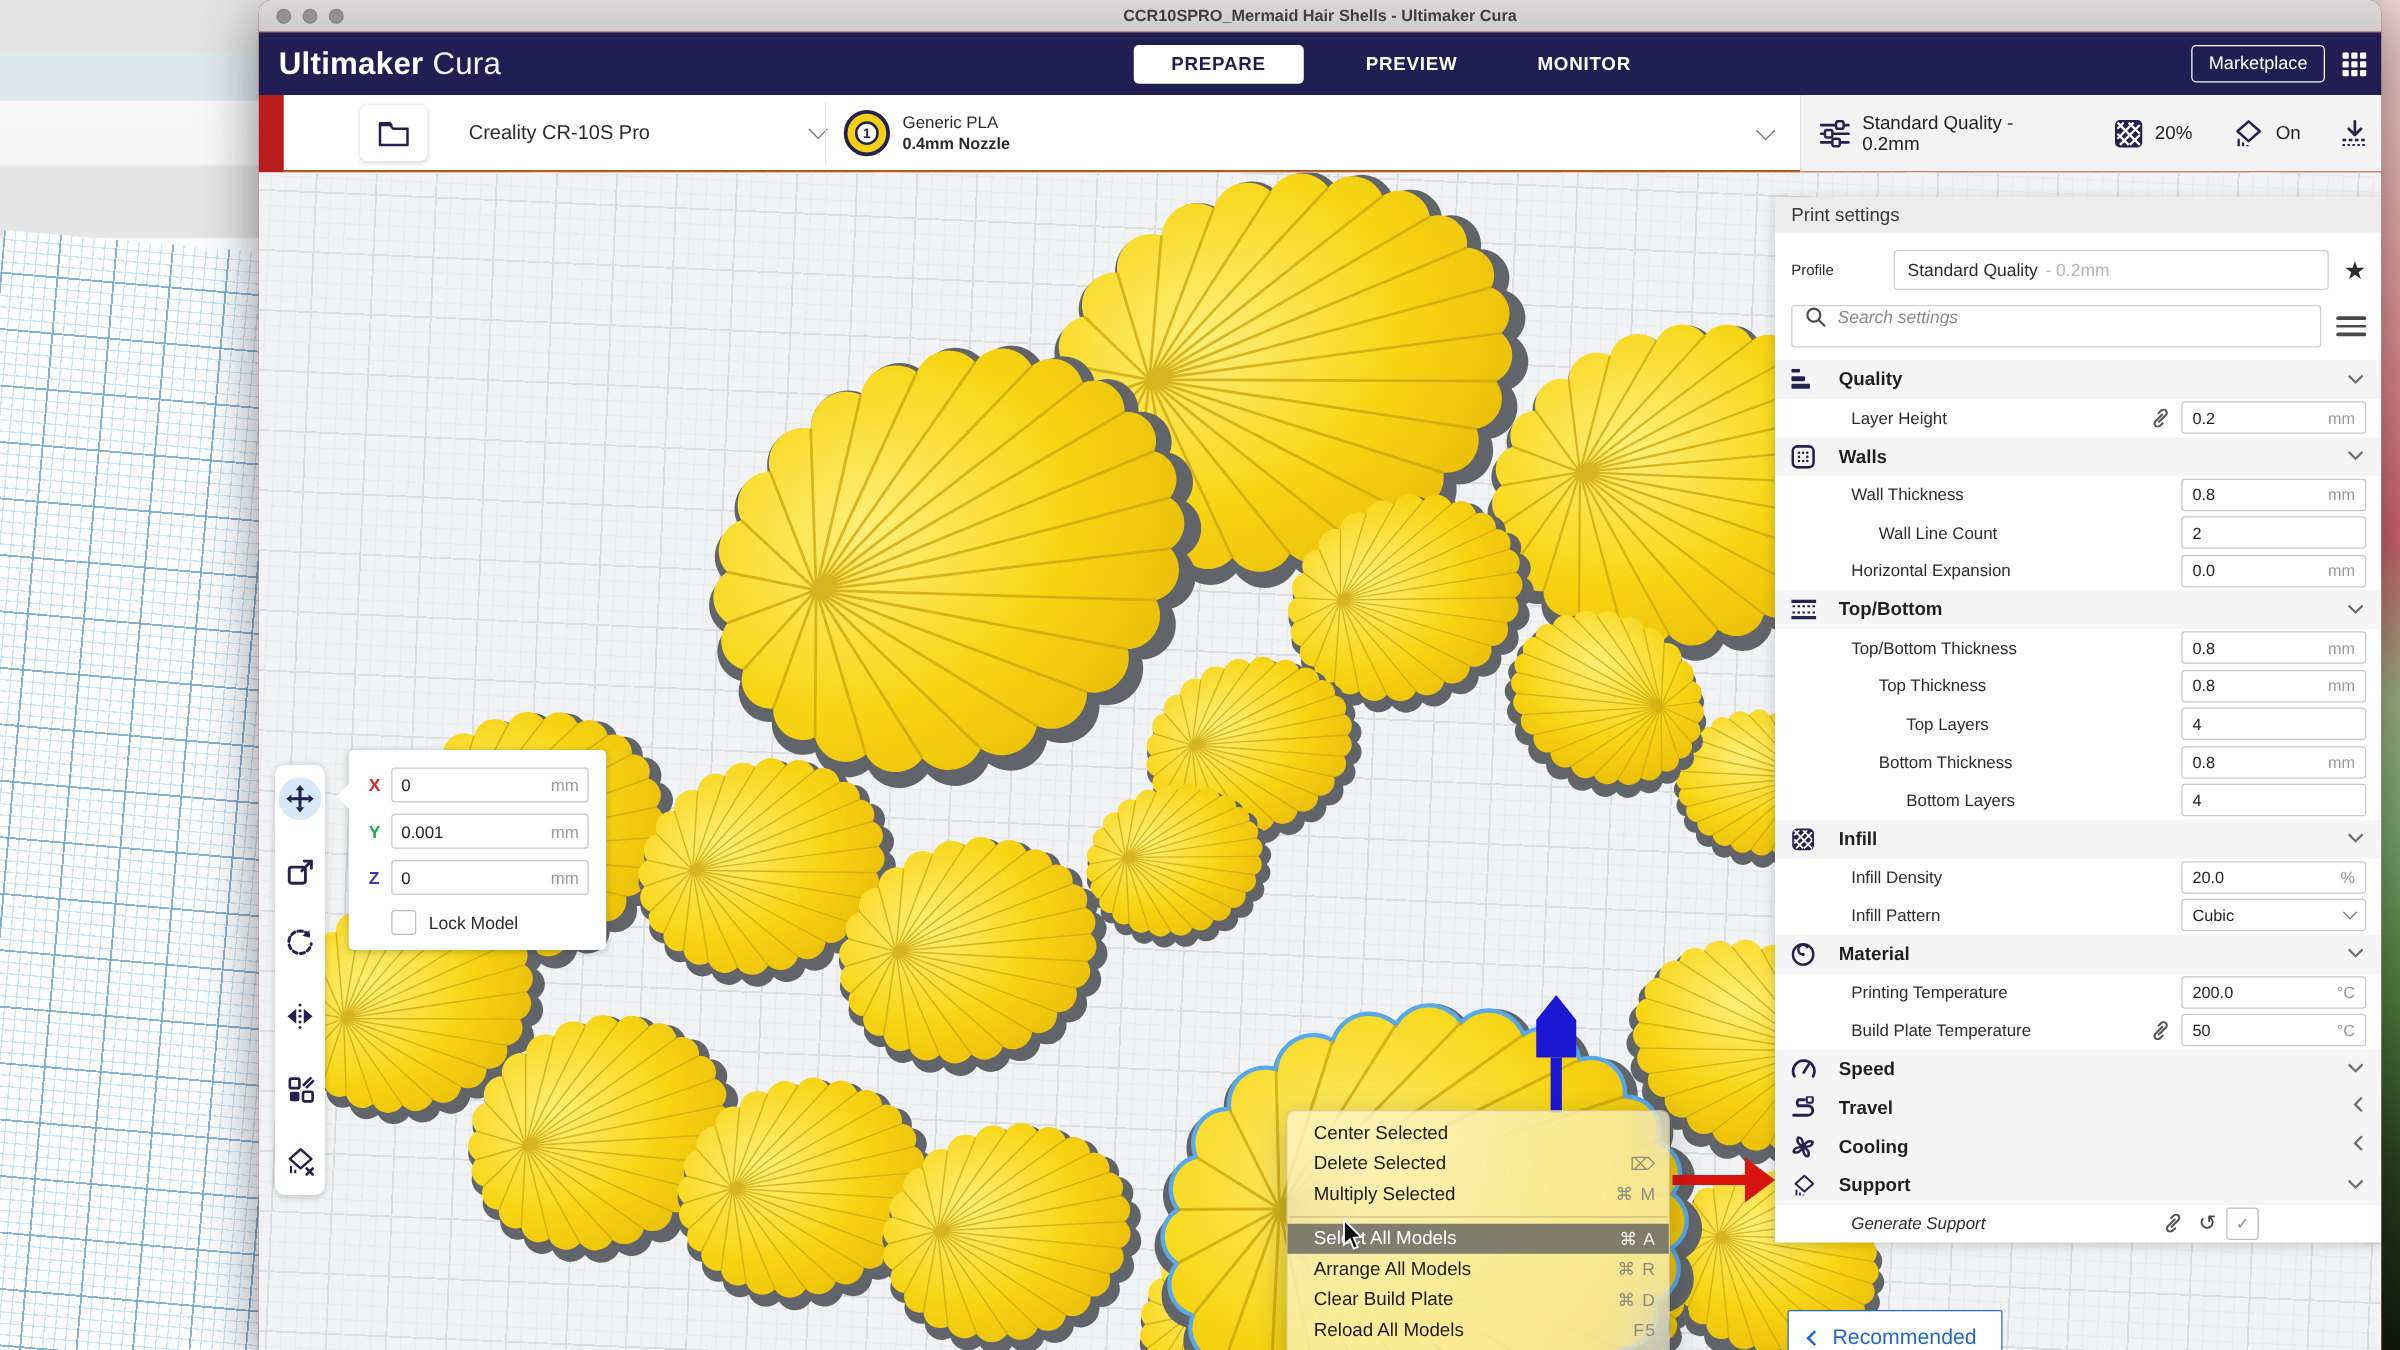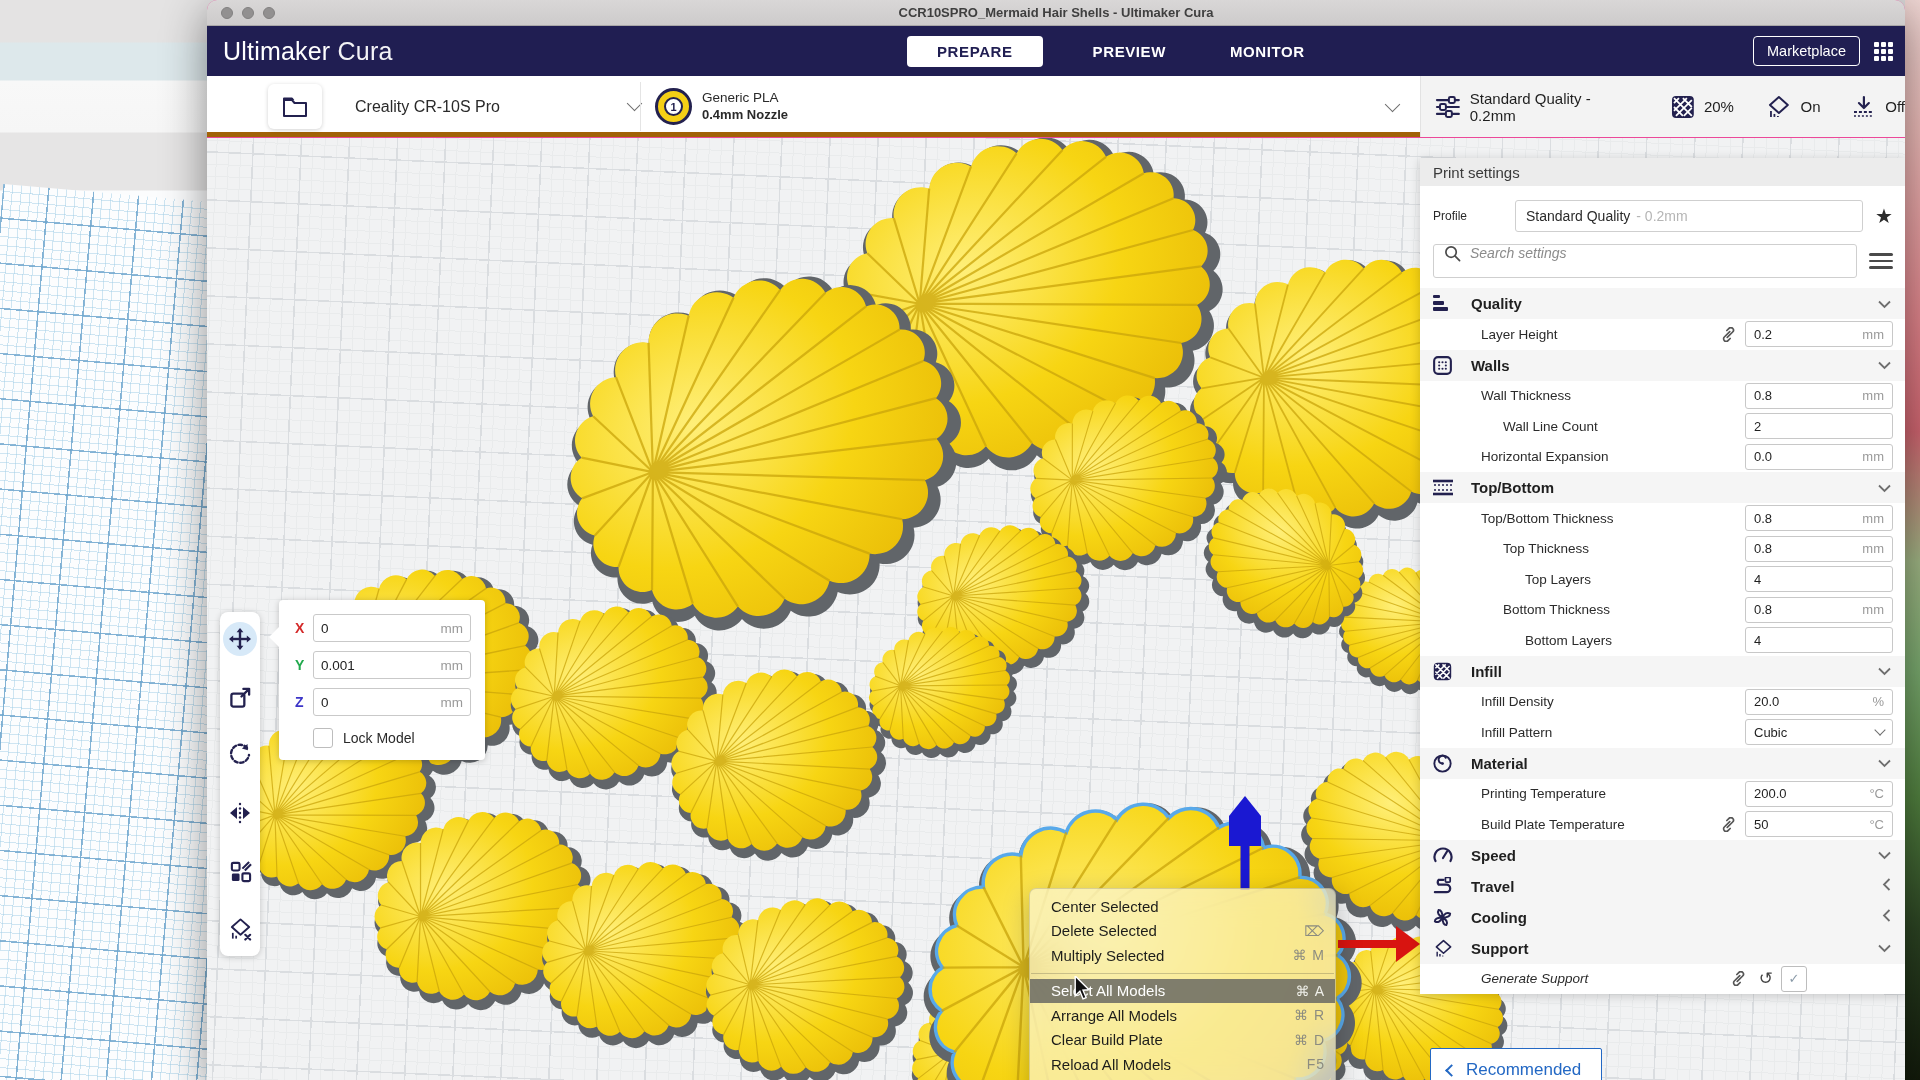--- a/index.html
+++ b/index.html
@@ -12,42 +12,42 @@
     repeating-linear-gradient(90deg, rgba(110,165,205,.8) 0 1.5px, transparent 1.5px 45px),
     repeating-linear-gradient(0deg, rgba(110,165,205,.8) 0 1.5px, transparent 1.5px 45px),
     repeating-linear-gradient(90deg, rgba(160,205,230,.5) 0 1px, transparent 1px 9px),
     repeating-linear-gradient(0deg, rgba(160,205,230,.5) 0 1px, transparent 1px 9px),
     #fcfdfe; }
   .desktop-right { position:absolute; right:0; top:0; width:15px; height:1080px; z-index:0;
     background:linear-gradient(#efd6d3 0%, #eab9b6 12%, #de8289 30%, #cf6570 40%, #9fb584 52%, #79a96e 62%, #51803f 74%, #2c4423 86%, #121a0b 100%); }
 
   
   .window { position:absolute; left:207px; top:0; width:1698px; height:1080px; z-index:1;
-    border-radius:10px 10px 0 0; overflow:hidden; box-shadow:0 12px 45px rgba(0,0,0,.45); background:#ec4899; }
+    border-radius:10px 10px 0 0; overflow:hidden; box-shadow:0 12px 45px rgba(0,0,0,.45); background:#b91c1c; }
 
   .titlebar { position:relative; height:26px; background:linear-gradient(#d9d7d7,#cdcbcb); border-bottom:1px solid #a9a7a7;
     display:flex; align-items:center; justify-content:center; }
   .traffic { position:absolute; left:14px; top:7px; display:flex; gap:9px; }
   .traffic span { width:12px; height:12px; border-radius:50%; background:#929090; border:1px solid #828080; }
   .win-title { font-size:13px; font-weight:bold; color:#3f3f3f; }
 
   
   .appheader { position:relative; height:50px; background:#201e52; display:flex; align-items:center; }
   .logo { margin-left:16px; color:#fff; font-size:25px; letter-spacing:.2px; white-space:nowrap; }
-  .logo b { font-weight:normal; } .logo span { font-weight:300; opacity:.95; }
+  .logo b { font-weight:bold; } .logo span { font-weight:300; opacity:.95; }
   .main-tabs { position:absolute; left:700px; top:0; height:50px; display:flex; align-items:center; gap:36px; }
   .tab { color:#fff; font-size:15px; font-weight:600; letter-spacing:.6px; padding:6px 14px; cursor:default; }
   .tab.active { background:#fff; color:#201e52; border-radius:4px; padding:7px 30px; }
   .header-right { position:absolute; right:12px; top:0; height:50px; display:flex; align-items:center; gap:14px; }
   .marketplace-btn { color:#fff; border:1.5px solid #fff; border-radius:4px; font-size:14.5px; padding:6px 13px; background:transparent; }
   .grid-icon { display:grid; grid-template-columns:repeat(3,5px); grid-template-rows:repeat(3,5px); gap:2px; }
   .grid-icon i { background:#fff; border-radius:1px; }
 
   
-  .configbar { position:relative; height:61px; background:#ffffff; border-bottom:5px solid #a16207; display:flex; align-items:center; }
+  .configbar { position:relative; height:61px; background:#ffffff; border-bottom:1px solid #a16207; display:flex; align-items:center;margin-left:20px; }
   .folder-btn { position:absolute; left:61px; top:8px; width:54px; height:45px; background:#fff; border-radius:6px;
     box-shadow:0 1px 4px rgba(0,0,0,.18); display:flex; align-items:center; justify-content:center; }
   .printer-select { position:absolute; left:148px; top:0; width:285px; height:61px; display:flex; align-items:center; }
   .printer-name { font-size:16px; color:#2a2a2a; }
   .chev { width:11px; height:11px; border-right:1.8px solid #6e6e6e; border-bottom:1.8px solid #6e6e6e; transform:rotate(45deg); margin-top:-6px; }
   .printer-select .chev { position:absolute; right:0; }
   .cfg-divider { position:absolute; left:433px; top:6px; width:1px; height:49px; background:#e4e4e4; }
   .material-zone { position:absolute; left:448px; top:0; height:61px; display:flex; align-items:center; gap:10px; }
   .spool { width:37px; height:37px; border-radius:50%; background:#f5cf16; border:3px solid #23214f; display:flex; align-items:center; justify-content:center; }
   .spool i { width:19px; height:19px; border-radius:50%; background:#fff; border:2.5px solid #23214f; font-style:normal; font-size:11px; font-weight:bold; color:#23214f; display:flex; align-items:center; justify-content:center; }

